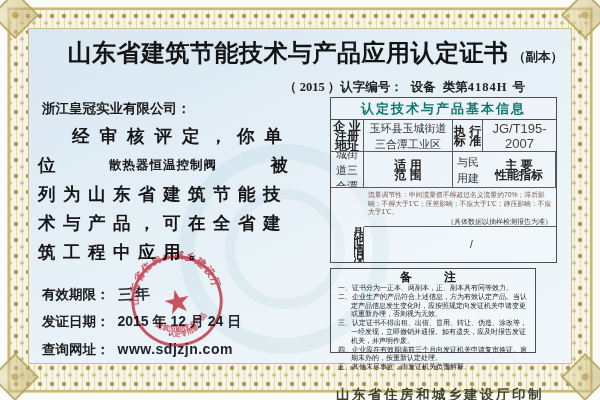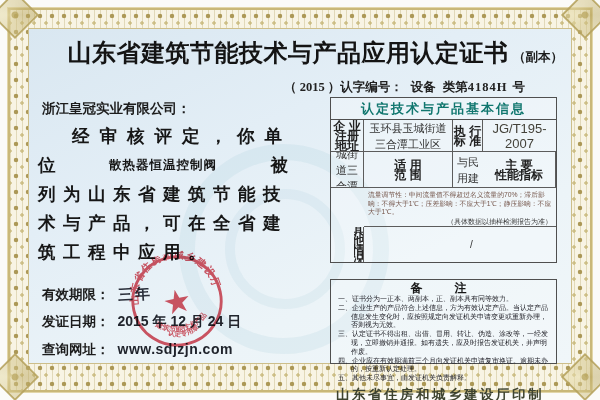--- a/index.html
+++ b/index.html
@@ -78,22 +78,22 @@
   .c.lastcol { border-right:none; } .c.lastrow { border-bottom:none;margin-left:23px; }
   .c.lab { font-size:12px; font-weight:bold; color:#222; white-space:pre-line; line-height:10px; }
   .c.val { font-size:11px; color:#333; padding:1px 3px; line-height:16px; }
   .c.std { font-size:13px; color:#44423a;text-align:center; }
   .c.perf { grid-column:2/5; flex-direction:column; align-items:stretch; justify-content:space-between; padding:3px 4px; }
   .perf-text { font-size:6.8px; line-height:8.6px; color:#74554a; text-align:left; }
   .perf-note { font-size:7px; color:#3c3c3c; text-align:right; }
   .c.other { grid-column:2/5; font-size:10px; color:#333; }
 
   
-  .remarks { position:absolute; left:330px; top:268px; width:227px; height:85px;
-             border:1px solid #4f4f4f; background:rgba(255,255,255,.2); padding:2px 7px 0 7px;margin-top:11px; }
+  .remarks { position:absolute; left:330px; top:268px; width:206px; height:85px;
+             border:1px solid #4f4f4f; background:rgba(255,255,255,.2); padding:2px 7px 0 7px; }
   .r-header { text-align:center; font-size:12px; font-weight:bold; letter-spacing:10px; color:#171717; line-height:13px; }
   .r-item { font-size:7px; line-height:8.8px; color:#23232a; padding-left:13px; text-indent:-13px; }
 
   
   .imprint { position:absolute; right:56px; top:386px; z-index:6; font-size:13.5px; font-weight:bold;
              color:#3e432f; letter-spacing:2.5px; }
 
   
   .seal { position:absolute; left:129px; top:253px; width:96px; height:96px; z-index:7;
           transform:rotate(-12deg); mix-blend-mode:multiply; opacity:.88; }

